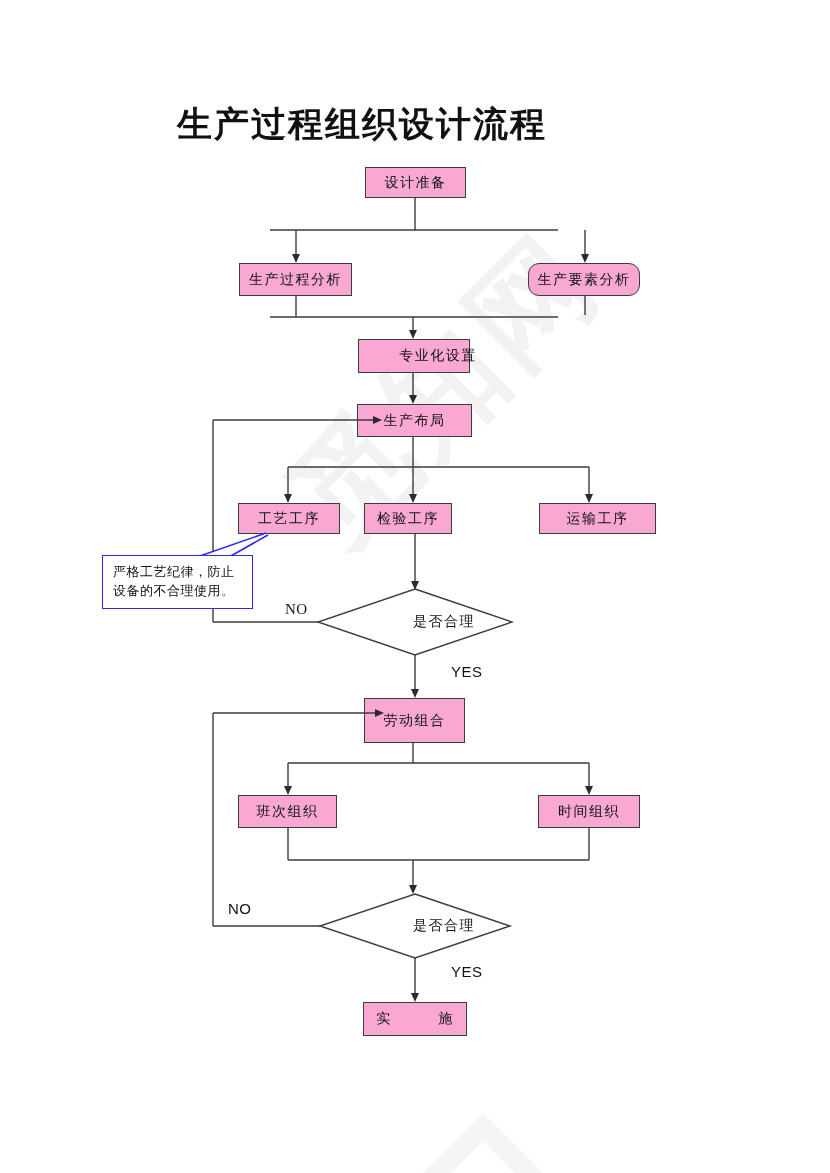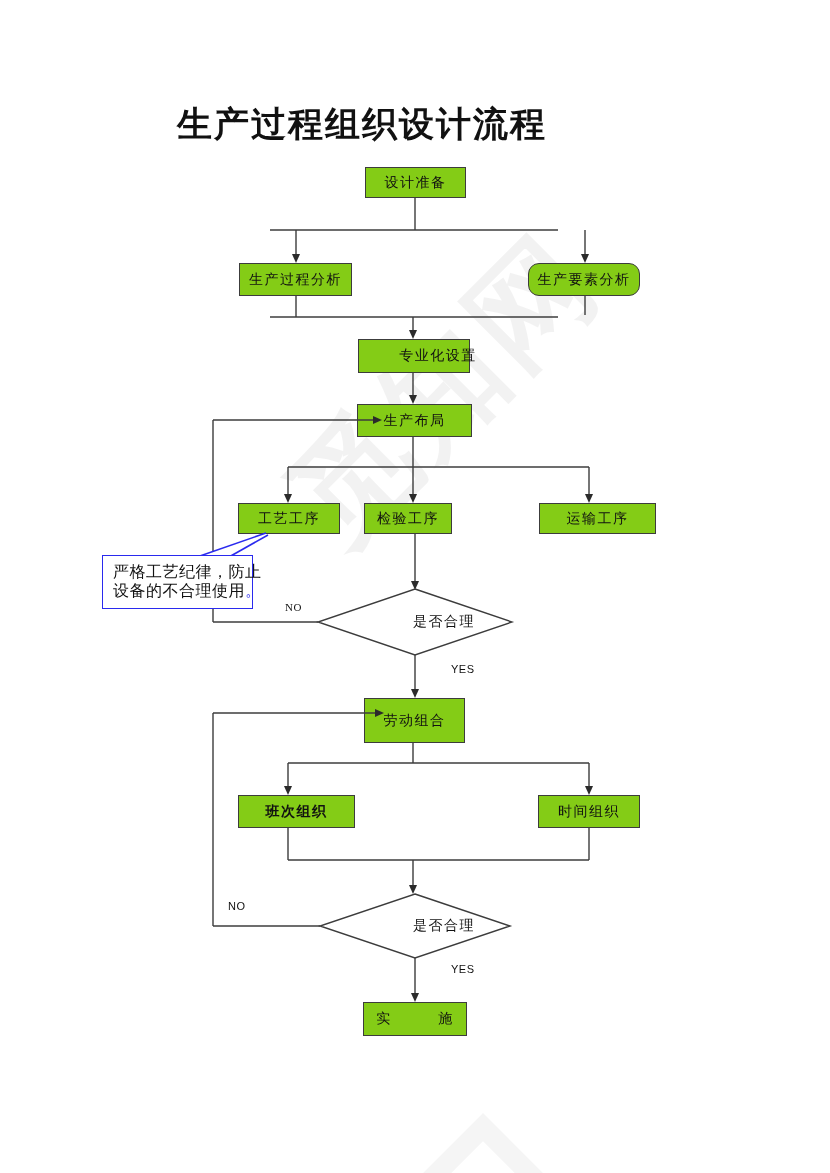--- a/index.html
+++ b/index.html
@@ -28,40 +28,40 @@
 
   svg.layer { position:absolute; left:0; top:0; z-index:1; }
   svg.layer-top { position:absolute; left:0; top:0; z-index:3; }
   svg line, svg polyline { stroke:#3c3c3c; stroke-width:1.4; fill:none; }
   svg .head { fill:#2b2b2b; stroke:none; }
   svg .diamond { fill:#ffffff; stroke:#3c3c3c; stroke-width:1.4; }
   svg .pointer-fill { fill:#ffffff; stroke:none; }
   svg .pointer-line { stroke:#2a2aee; stroke-width:1.6; fill:none; }
 
   .box {
-    position:absolute; background:#84cc16; border:1.5px solid #3c3c3c;
+    position:absolute; background:#f9a8d4; border:1.5px solid #3c3c3c;
     display:flex; align-items:center; justify-content:center;
     font-size:14px; letter-spacing:1.5px; z-index:2; white-space:pre;
   }
   .dlabel {
     position:absolute; width:120px; text-align:right; font-size:14px;
     letter-spacing:1.5px; z-index:2;
   }
-  .elabel { position:absolute; font-size:11px; z-index:2; letter-spacing:0.5px; }
+  .elabel { position:absolute; font-size:15px; z-index:2; letter-spacing:0.5px; }
   .elabel.serif { font-family:"Liberation Serif", serif; }
 
   .title {
     position:absolute; left:0; top:101px; width:724px; text-align:center;
     font-size:35px; font-weight:bold; letter-spacing:2px; z-index:2;
   }
 
   .callout {
     position:absolute; left:102px; top:555px; width:151px; height:54px;
     background:#ffffff; border:1.6px solid #2a2aee; z-index:4;
-    font-size:16px; line-height:19px; padding:6px 0 0 10px;
+    font-size:13px; line-height:19px; padding:6px 0 0 10px;
     letter-spacing:0.5px; white-space:pre;
   }
   .callout .blue { color:#2a2aee; }
 </style>
 </head>
 <body>
 
 <div id="canvas">
 
   <div class="wm-center">觅知网</div>
@@ -134,21 +134,21 @@
 
   <div class="box" style="left:365px; top:167px; width:101px; height:31px;">设计准备</div>
   <div class="box" style="left:239px; top:263px; width:113px; height:33px;">生产过程分析</div>
   <div class="box" style="left:528px; top:263px; width:112px; height:33px;border-radius:11px;">生产要素分析</div>
   <div class="box" style="left:358px; top:339px; width:112px; height:34px;padding-left:48px;">专业化设置</div>
   <div class="box" style="left:357px; top:404px; width:115px; height:33px;">生产布局</div>
   <div class="box" style="left:238px; top:503px; width:102px; height:31px;">工艺工序</div>
   <div class="box" style="left:364px; top:503px; width:88px; height:31px;">检验工序</div>
   <div class="box" style="left:539px; top:503px; width:117px; height:31px;">运输工序</div>
   <div class="box" style="left:364px; top:698px; width:101px; height:45px;">劳动组合</div>
-  <div class="box" style="left:238px; top:795px; width:117px; height:33px;font-weight:bold;">班次组织</div>
+  <div class="box" style="left:238px; top:795px; width:99px; height:33px;">班次组织</div>
   <div class="box" style="left:538px; top:795px; width:102px; height:33px;">时间组织</div>
   <div class="box" style="left:363px; top:1002px; width:104px; height:34px;">实　　　施</div>
 
   <div class="dlabel" style="left:355px; top:613px;">是否合理</div>
   <div class="dlabel" style="left:355px; top:917px;">是否合理</div>
 
   <div class="elabel serif" style="left:285px; top:601px;">NO</div>
   <div class="elabel" style="left:451px; top:663px;">YES</div>
   <div class="elabel" style="left:228px; top:900px;">NO</div>
   <div class="elabel" style="left:451px; top:963px;">YES</div>

